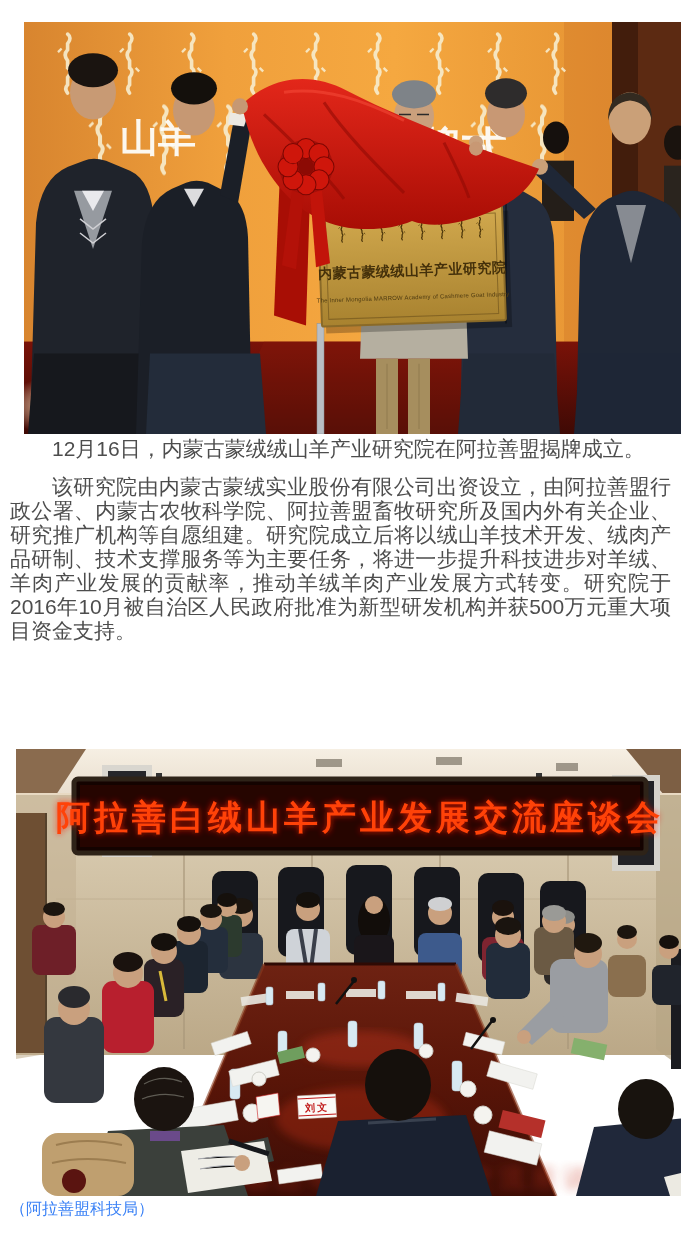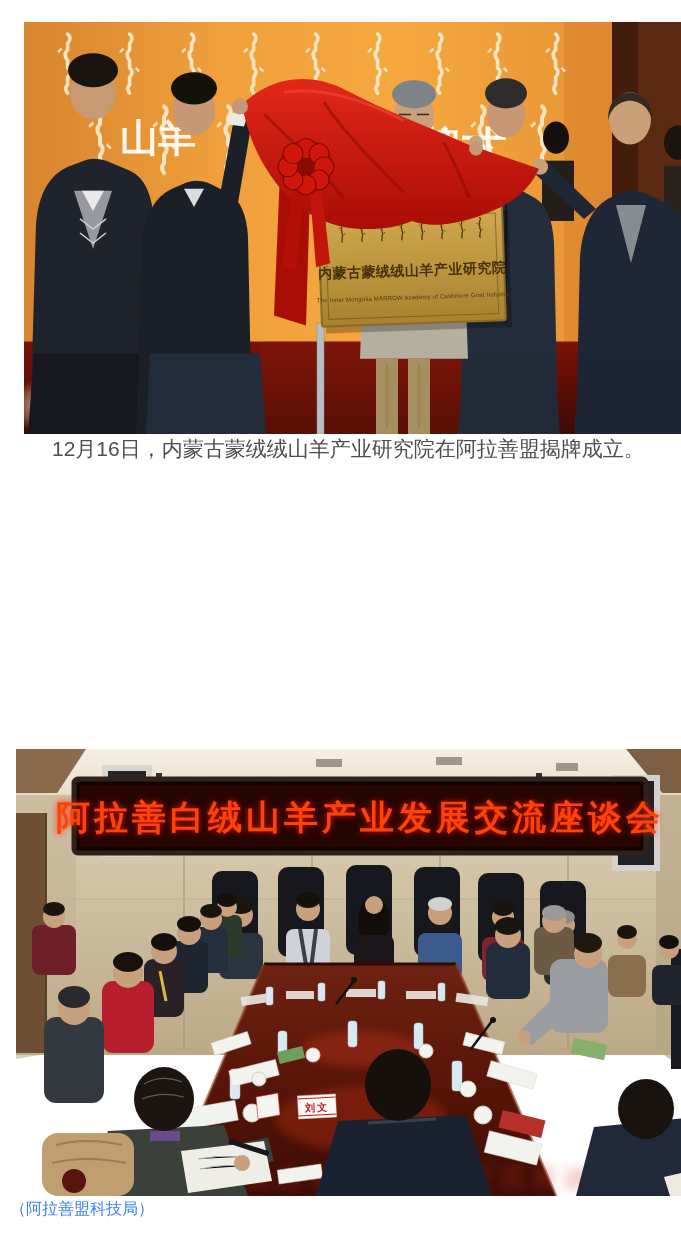--- a/index.html
+++ b/index.html
@@ -203,20 +203,21 @@
       <g>
         <circle cx="216" cy="84" r="8" fill="#c69873"></circle>
         <circle cx="452" cy="120" r="7" fill="#caa07c"></circle>
         <circle cx="452" cy="126" r="7" fill="#c89874"></circle>
       </g>
     </svg>
   </figure>
 
   <section class="article-text">
     <p>12月16日，内蒙古蒙绒绒山羊产业研究院在阿拉善盟揭牌成立。</p>
+    <p>该研究院由内蒙古蒙绒实业股份有限公司出资设立，由阿拉善盟行政公署、内蒙古农牧科学院、阿拉善盟畜牧研究所及国内外有关企业、研究推广机构等自愿组建。研究院成立后将以绒山羊技术开发、绒肉产品研制、技术支撑服务等为主要任务，将进一步提升科技进步对羊绒、羊肉产业发展的贡献率，推动羊绒羊肉产业发展方式转变。研究院于2016年10月被自治区人民政府批准为新型研发机构并获500万元重大项目资金支持。</p>
   </section>
 
   <figure class="photo photo2">
     <svg viewBox="0 0 681 447" preserveAspectRatio="none">
       <defs>
         <linearGradient id="wallGrad" x1="0" y1="0" x2="0" y2="1">
           <stop offset="0" stop-color="#ddd0b6"></stop>
             <stop offset="1" stop-color="#bba887"></stop>
         </linearGradient>
         <linearGradient id="ceilGrad" x1="0" y1="0" x2="0" y2="1">

